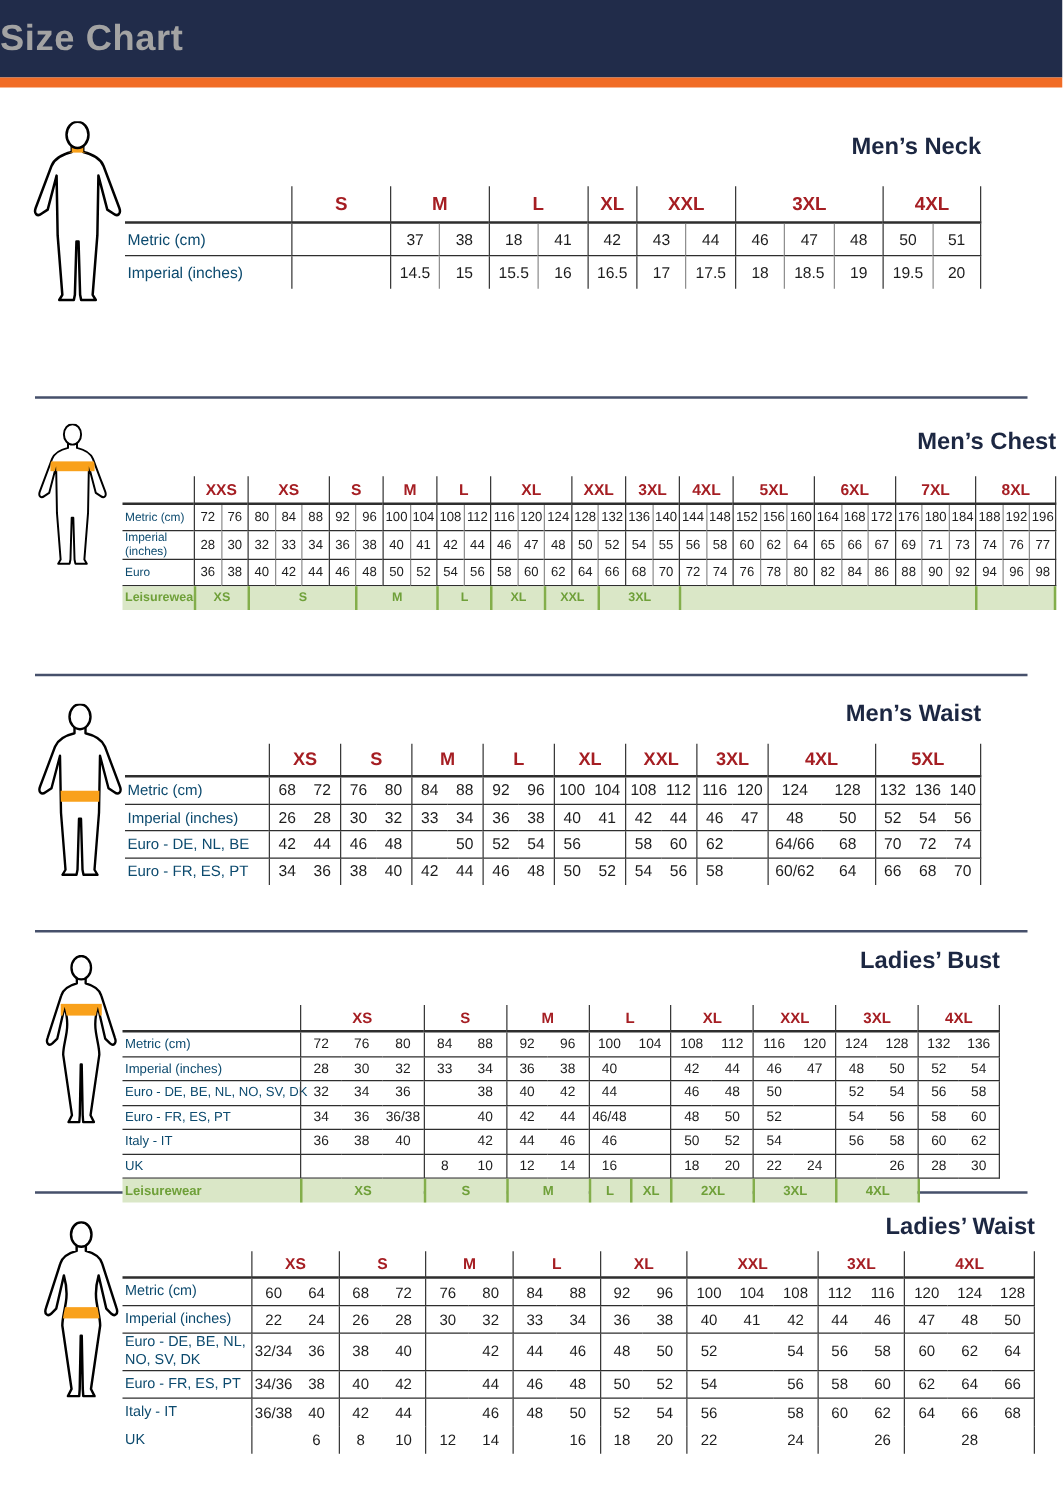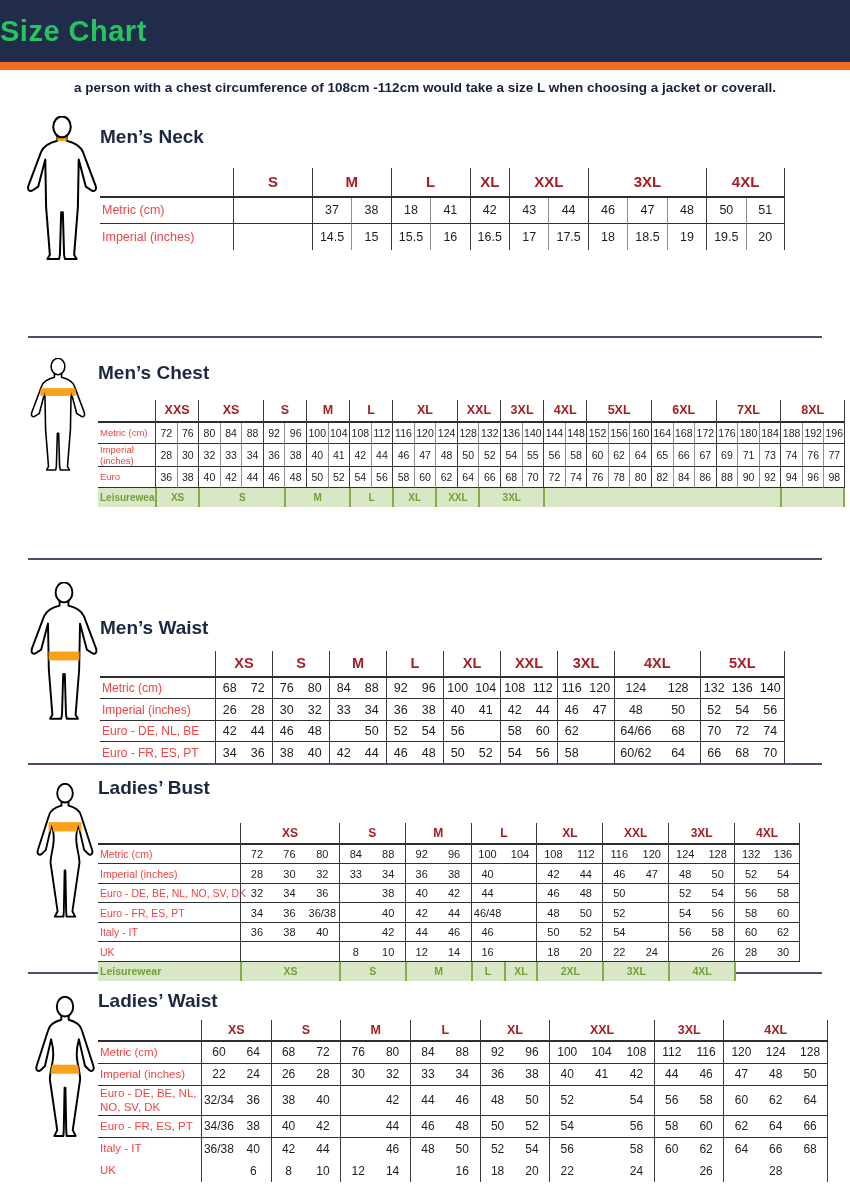--- a/index.html
+++ b/index.html
@@ -5,76 +5,75 @@
   html,body{margin:0;padding:0;}
   body{
     width:850px;height:1200px;overflow:hidden;background:#ffffff;
     font-family:"Liberation Sans", sans-serif;
     display:flex;flex-direction:column;position:relative;
   }
   
   .top-bar{height:62px;background:#212c4a;display:flex;align-items:center;justify-content:space-between;flex:0 0 auto;}
   .brand{color:#ffffff;font-family:"Liberation Serif", serif;font-weight:bold;font-size:41px;letter-spacing:2px;margin-left:36px;}
   .brand sup{font-size:10px;letter-spacing:0;}
-  .doc-title{color:#22c55e;font-weight:bold;font-size:29px;margin-right:30px;letter-spacing:0.5px;}
+  .doc-title{color:#a3a3a3;font-weight:bold;font-size:29px;margin-right:30px;letter-spacing:0.5px;}
   .orange-bar{height:8px;background:#f16c26;flex:0 0 auto;}
   
   .intro{margin-top:9px;text-align:center;color:#16203c;font-weight:bold;font-size:13.5px;line-height:1.4;flex:0 0 auto;}
   
   .section{position:relative;flex:0 0 auto;}
   .s1{height:238px;padding-top:28px;box-sizing:border-box;}
   .s2{height:220px;padding-top:24px;box-sizing:border-box;}
   .s3{height:203px;padding-top:20px;box-sizing:border-box;}
   .s4{height:207px;padding-top:12px;box-sizing:border-box;}
   .s5{height:215px;padding-top:16px;box-sizing:border-box;}
   .sec-div{height:2px;background:#46506b;margin:0 28px;flex:0 0 auto;}
   .figure{position:absolute;}
   .fig1{left:16px;top:18px;width:92px;}
   .fig2{left:22px;top:20px;width:72px;}
   .fig3{left:20px;top:22px;width:88px;}
   .fig4{left:22px;top:18px;width:86px;}
   .fig5{left:20px;top:22px;width:90px;}
   .tbl-wrap{position:relative;}
-  .tbl-title{text-align:left;color:#1c2742;font-weight:bold;font-size:19px;}
+  .tbl-title{text-align:right;color:#1c2742;font-weight:bold;font-size:19px;}
   
   .size-table{display:grid;}
   .cell{display:flex;align-items:center;justify-content:center;min-height:var(--rh);font-size:var(--fs);color:#1d1d1d;box-sizing:border-box;}
   .hcell{min-height:var(--hh);}
   .size{color:#a51e23;font-weight:bold;font-size:var(--hfs);}
   .hcell{border-bottom:2px solid #2e2e2e;}
   .gb{border-left:1px solid #3a3a3a;}
   .ib{border-left:1px solid #8f8f8f;}
   .bb{border-bottom:1px solid #2e2e2e;}
   .re{border-right:1px solid #3a3a3a;}
-  .rl{justify-content:flex-start;padding-left:2px;font-size:var(--lfs,var(--fs));color:#ef4444;}
+  .rl{justify-content:flex-start;padding-left:2px;font-size:var(--lfs,var(--fs));color:#0c4a6e;}
   .leis{min-height:var(--lh,20px);background:#dae7c7;color:#6fa039;font-weight:bold;font-size:var(--lsfs,11.5px);}
   .lgb{border-left:2px solid #83ae4b;}
   .lre{border-right:2px solid #83ae4b;}
   .nobg{background:transparent;}
   .lbl-leis{justify-content:flex-start;padding-left:2px;}
   
   .t0{width:685px;margin-left:100px;} .t0 .size-table{--lw:133px;--hh:30px;--rh:26px;--fs:12.5px;--hfs:15px;} .t0 .tbl-title{margin-bottom:20px;}
   .t1{width:747px;margin-left:98px;}  .t1 .size-table{--lw:57px;--hh:23px;--rh:21px;--fs:10.5px;--hfs:12.5px;--lfs:9.5px;--lh:19px;--lsfs:10px;} .t1 .tbl-title{margin-bottom:16px;}
-  .t2{width:685px;margin-left:100px;margin-top:37px;} .t2 .size-table{--lw:115px;--hh:27px;--rh:21.5px;--fs:12.5px;--hfs:14.5px;--lfs:12px;} .t2 .tbl-title{margin-bottom:12px;}
+  .t2{width:685px;margin-left:100px;} .t2 .size-table{--lw:115px;--hh:27px;--rh:21.5px;--fs:12.5px;--hfs:14.5px;--lfs:12px;} .t2 .tbl-title{margin-bottom:12px;}
   .t3{width:702px;margin-left:98px;}  .t3 .size-table{--lw:142px;--hh:22px;--rh:19.5px;--fs:11px;--hfs:12px;--lfs:10.5px;--lh:19px;--lsfs:10.5px;} .t3 .tbl-title{margin-bottom:24px;} .t3 .rl{white-space:nowrap;}
   .t4{width:730px;margin-left:98px;}  .t4 .size-table{--lw:103px;--hh:22px;--rh:22px;--fs:12px;--hfs:12.5px;--lfs:11.5px;} .t4 .tbl-title{margin-bottom:8px;} .t4 .rl{line-height:1.25;}
   
   .figure path.body, .figure ellipse.head{fill:#ffffff;stroke:#000000;stroke-width:2.4;stroke-linejoin:round;}
   .figure rect.band{fill:#f9a11b;}
 </style>
 </head>
 <body>
 
 <div class="top-bar">
   <div class="doc-title">Size Chart</div>
 </div>
 <div class="orange-bar"></div>
 
 <div class="intro">
-  <div>a person with a chest circumference of 108cm -112cm would take a size L when choosing a jacket or coverall.</div>
 </div>
 
 <div class="section s1">
   <svg class="figure fig1" viewBox="0 0 110 180">
     <defs>
         <clipPath id="cm1">
           <path d="M49.5,22 L49.5,29.5 C41,31.5 33,35.5 30,43 L15,83 C13,88.5 16.5,91.5 20.5,88.5 L26.5,84.5 L35,52 L36,109 L40.5,166 L37.5,171 L51.5,171 L52.5,166 L54,115 L56,115 L57.5,166 L58.5,171 L72.5,171 L69.5,166 L74,109 L75,52 L83.5,84.5 L89.5,88.5 C93.5,91.5 97,88.5 95,83 L80,43 C77,35.5 69,31.5 60.5,29.5 L60.5,22 Z"></path>
         </clipPath>
       </defs>
     <path class="body" d="M49.5,22 L49.5,29.5 C41,31.5 33,35.5 30,43 L15,83 C13,88.5 16.5,91.5 20.5,88.5 L26.5,84.5 L35,52 L36,109 L40.5,166 L37.5,171 L51.5,171 L52.5,166 L54,115 L56,115 L57.5,166 L58.5,171 L72.5,171 L69.5,166 L74,109 L75,52 L83.5,84.5 L89.5,88.5 C93.5,91.5 97,88.5 95,83 L80,43 C77,35.5 69,31.5 60.5,29.5 L60.5,22 Z"></path>

